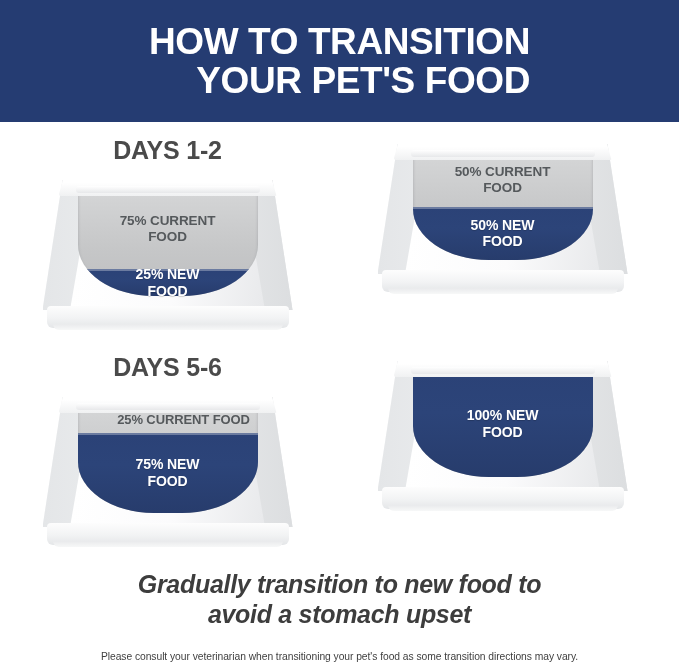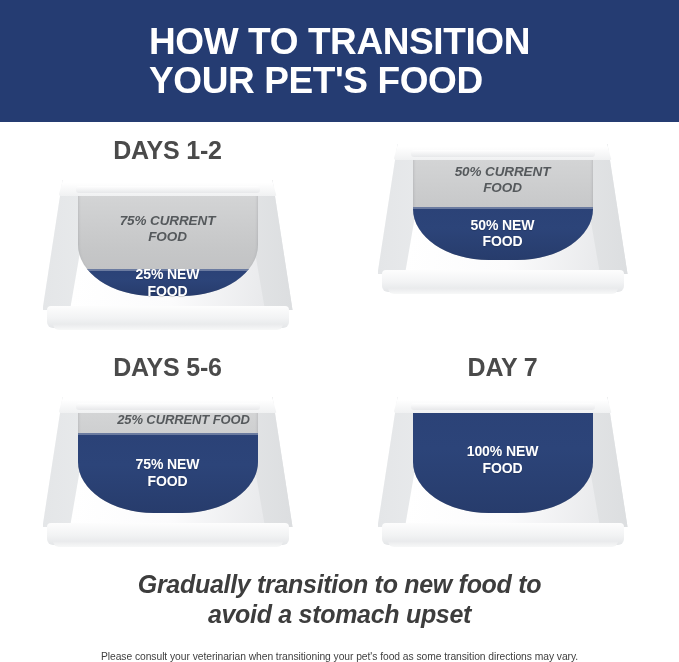--- a/index.html
+++ b/index.html
@@ -23,21 +23,21 @@
     display: flex;
     align-items: center;
     justify-content: center;
     box-sizing: border-box;
   }
   .header-title {
     color: #ffffff;
     font-size: 37px;
     font-weight: bold;
     line-height: 1.06;
-    text-align: left;
+    text-align: right;
     letter-spacing: -0.4px;
     text-transform: uppercase;
     white-space: pre-line;
   }
 
   
   .steps {
     width: 679px;
     padding: 14px 9px 0 0;
     display: grid;
@@ -177,21 +177,20 @@
     color: #55595c;
     font-size: 13.5px;
     font-weight: bold;
     text-align: center;
     letter-spacing: -0.1px;
     line-height: 1.18;
     white-space: pre-line;
     display: flex;
     align-items: center;
     justify-content: center;
-    font-style: italic;
   }
   .lbl-new {
     color: #ffffff;
     font-size: 14px;
     font-weight: bold;
     text-align: center;
     letter-spacing: -0.1px;
     line-height: 1.18;
     white-space: pre-line;
     display: flex;
@@ -291,21 +290,20 @@
       <div class="bowl-base-shadow"></div>
       <div class="food-labels">
         <div class="lbl-current single" style="height:25%">25% CURRENT FOOD</div>
         <div class="lbl-new" style="height:75%">75% NEW
 FOOD</div>
       </div>
     </div>
   </div>
 
   <div class="step">
-    <div class="step-label">DAY 7</div>
     <div class="bowl">
       <div class="bowl-body"></div>
       <div class="bowl-shade-l"></div>
       <div class="bowl-shade-r"></div>
       <div class="bowl-well">
         <div class="fill-new" style="height:100%"></div>
       </div>
       <div class="bowl-rim"></div>
       <div class="bowl-rim-inner"></div>
       <div class="bowl-base"></div>

